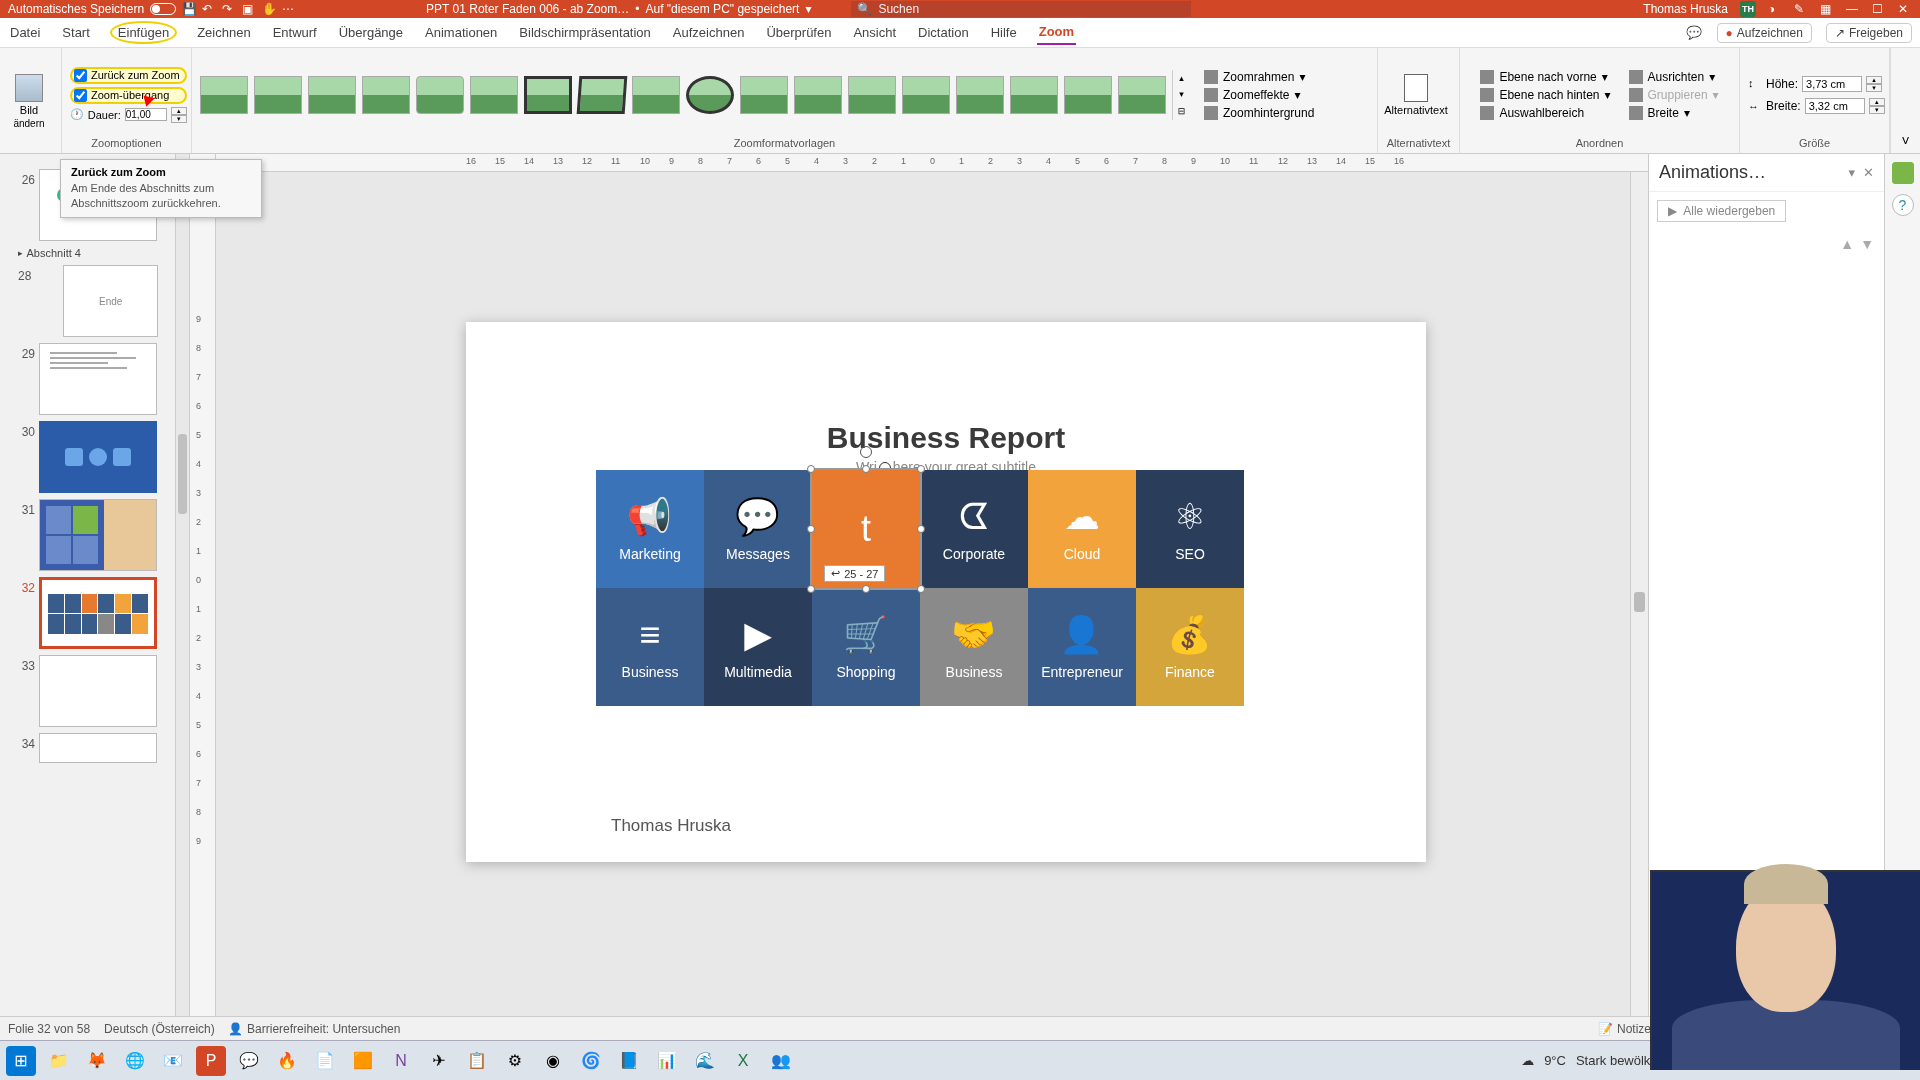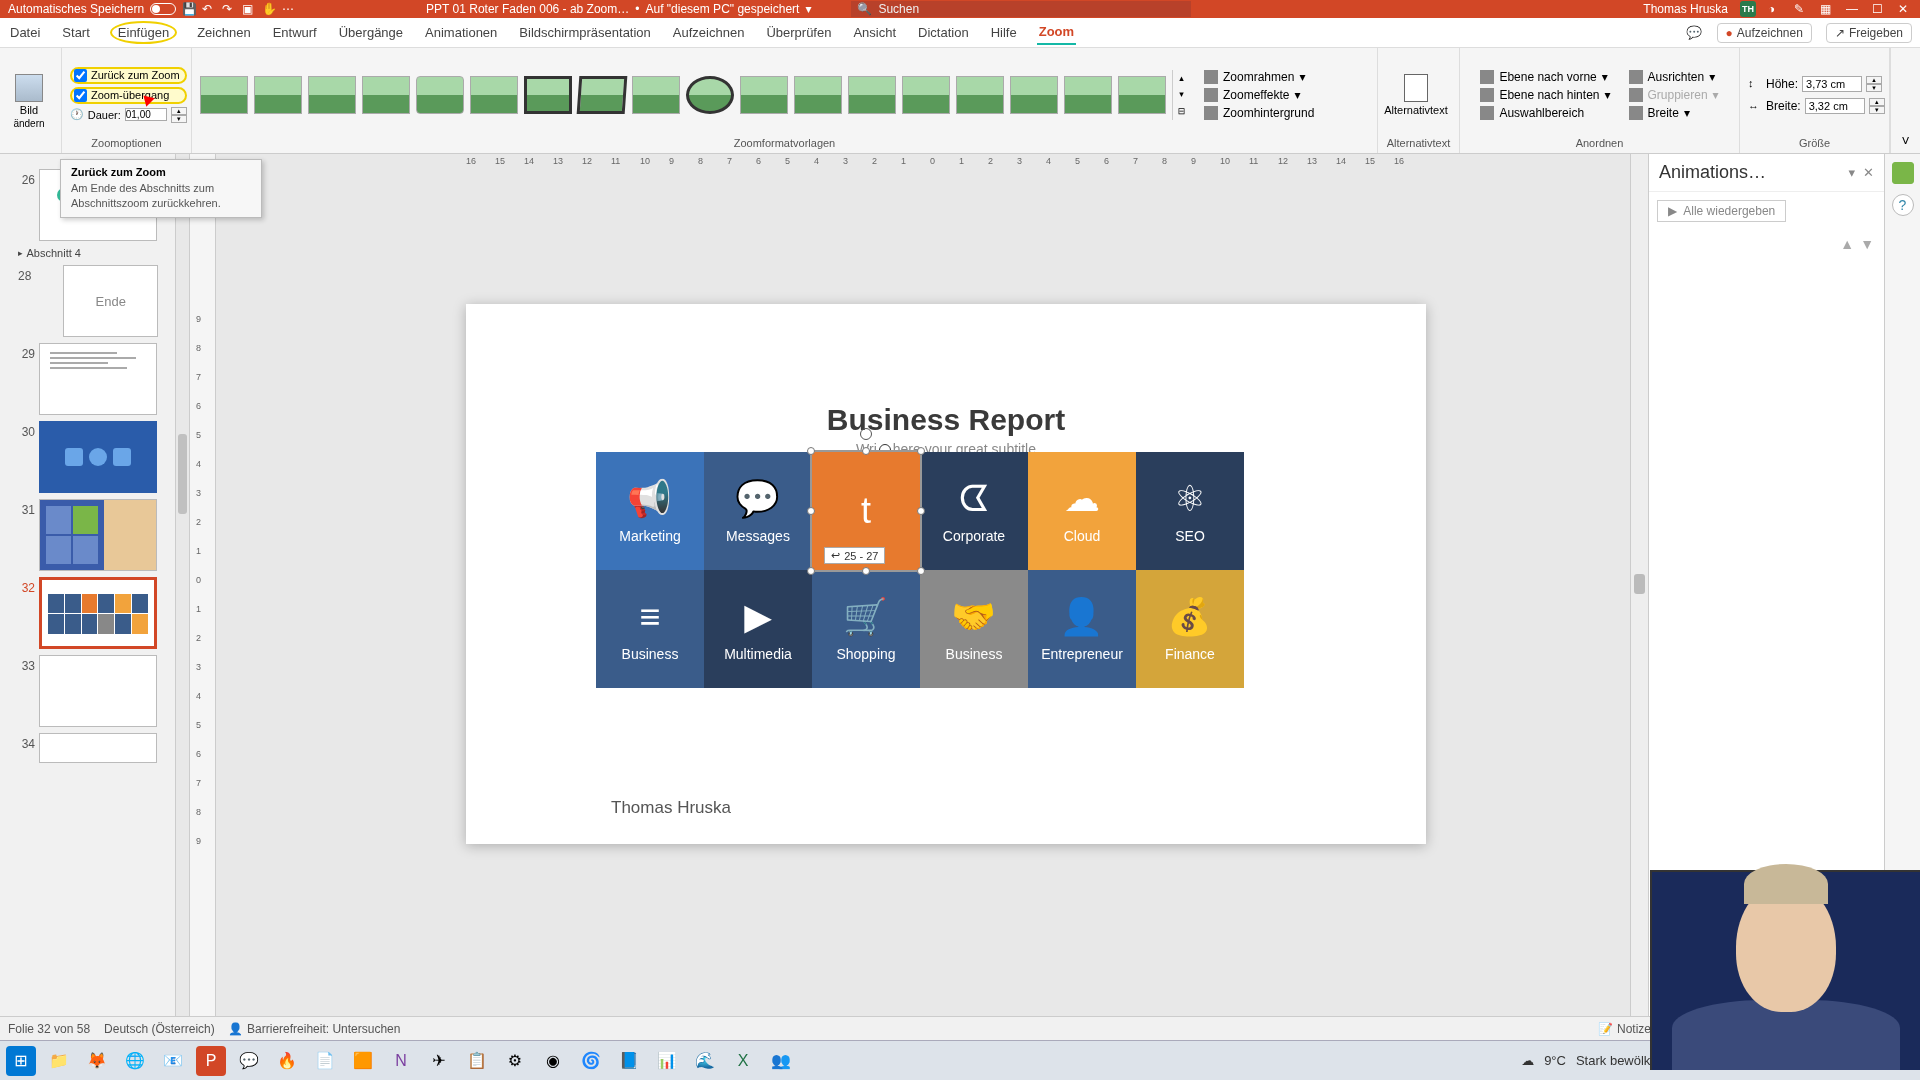--- a/index.html
+++ b/index.html
@@ -12,21 +12,21 @@
 .titlebar .search { margin-left: 30px; background: #b8412a; height: 16px; width: 340px; display: flex; align-items: center; padding: 0 6px; gap: 6px; color: #eee; }
 .titlebar .right { margin-left: auto; display: flex; align-items: center; gap: 12px; }
 .toggle { width: 26px; height: 12px; border: 1px solid #fff; border-radius: 6px; position: relative; }
 .toggle::after { content: ""; position: absolute; width: 8px; height: 8px; background: #fff; border-radius: 50%; left: 1px; top: 1px; }
 .tb-icon { width: 14px; height: 14px; display: inline-block; }
 .user-badge { width:16px;height:16px;background:#2a7a4b;border-radius:3px;display:flex;align-items:center;justify-content:center;font-size:9px;font-weight:bold; }
 
 
 .ribbon-tabs { height: 30px; background: #fff; display: flex; align-items: center; padding: 0 8px; gap: 18px; font-size: 13px; color: #444; border-bottom: 1px solid #ddd; }
 .ribbon-tabs .tab { cursor: pointer; padding: 4px 2px; }
-.ribbon-tabs .tab.active { color: #d24726; border-bottom: 2px solid #14b8a6; font-weight: 600; }
+.ribbon-tabs .tab.active { color: #d24726; border-bottom: 2px solid #a21caf; font-weight: 600; }
 .ribbon-tabs .highlight { border: 2px solid #f0d000; border-radius: 50%; padding: 2px 6px; }
 .ribbon-tabs .rt-right { margin-left: auto; display: flex; align-items: center; gap: 14px; }
 .rt-btn { border:1px solid #ccc; padding:2px 8px; border-radius:4px; font-size:12px; display:flex; align-items:center; gap:4px; }
 
 
 .ribbon { height: 106px; background: #f5f5f5; border-bottom: 1px solid #ccc; display: flex; position: relative; }
 .ribbon-group { border-right: 1px solid #ddd; padding: 4px 8px 2px; display: flex; flex-direction: column; }
 .rg-label { text-align: center; font-size: 11px; color: #555; margin-top: auto; padding-bottom:2px; }
 .rg-body { display: flex; align-items: center; gap: 6px; flex: 1; }
 
@@ -78,21 +78,21 @@
 .thumb.sel30 { border:3px solid #2a5caa; }
 .section-hdr { font-size:11px; color:#444; padding:3px 6px 3px 18px; display:flex;align-items:center;gap:4px; }
 .section-hdr::before { content:"▸"; font-size:9px; }
 .thumb-scroll { position:absolute;right:0;top:0;bottom:0;width:14px;background:#e8e8e8;border-left:1px solid #ccc; }
 .thumb-scroll .handle { position:absolute;left:2px;right:2px;top:280px;height:80px;background:#c0c0c0;border-radius:3px; }
 
 
 .editor { flex:1; display:flex; position:relative; background:#e8e8e8; }
 .vruler { width:26px; background:#f5f5f5; border-right:1px solid #ccc; position:relative; font-size:9px; color:#666; }
 .vruler .tick { position:absolute; left:6px; }
-.hruler-wrap { flex:1; display:flex; flex-direction:row; }
+.hruler-wrap { flex:1; display:flex; flex-direction:column; }
 .hruler { height:18px; background:#f5f5f5; border-bottom:1px solid #ccc; position:relative; font-size:9px; color:#666; }
 .hruler .tick { position:absolute; top:2px; }
 
 .canvas-area { flex:1; position:relative; overflow:hidden; }
 .canvas-scroll-v { position:absolute;right:0;top:0;bottom:0;width:18px;background:#eee;border-left:1px solid #ccc; }
 .canvas-scroll-v .handle { position:absolute;left:3px;right:3px;top:420px;height:20px;background:#bbb;border-radius:3px; }
 
 .slide { position:absolute; left:250px; top:150px; width:960px; height:540px; background:#fff; box-shadow:0 2px 12px rgba(0,0,0,.25); }
 .slide-title { text-align:center; margin-top:99px; font-size:30px; font-weight:bold; color:#3a3a3a; }
 .slide-sub { text-align:center; font-size:14px; color:#888; margin-top:4px; position:relative; }
@@ -139,21 +139,21 @@
 .webcam { position:absolute; right:0; bottom:10px; width:270px; height:200px; background:#1a2a5a; z-index:200; border-top:2px solid #333; border-left:2px solid #333;}
 .face { position:absolute; left:50%; top:38%; transform:translate(-50%,-50%); width:100px;height:130px; background:#e8c8a8; border-radius:50% 50% 45% 45%; }
 .face::before { content:""; position:absolute; top:-18px;left:8px;right:8px;height:40px;background:#c8b898;border-radius:50% 50% 0 0; }
 .shirt { position:absolute; bottom:0; left:20px; right:20px; height:70px; background:#3a4a7a; border-radius:40% 40% 0 0; }
 
 
 .t26 .mini { display:flex;gap:3px;justify-content:center;margin-top:18px; }
 .t26 .mini span{width:14px;height:14px;border-radius:50%;}
 .t27 .bars { margin:12px 8px; }
 .t27 .bars span{display:block;height:4px;margin:3px 0;}
-.t28 { display:flex;align-items:center;justify-content:center;font-size:13px;color:#888;margin-left:28px;}
+.t28 { display:flex;align-items:center;justify-content:center;font-size:10px;color:#888;margin-left:28px;}
 .t29 .ln{margin:8px 10px;}
 .t29 .ln span{display:block;height:2px;background:#aaa;margin:3px 0;}
 .t30-inner { background:#2a5caa;width:100%;height:100%;display:flex;align-items:center;justify-content:center;gap:6px; }
 .t30-inner span{width:18px;height:18px;background:#6aa6e8;border-radius:3px;}
 .t31-inner { display:flex;width:100%;height:100%; }
 .t31-inner .a{flex:1;background:#3a5caa;display:grid;grid-template-columns:1fr 1fr;grid-template-rows:1fr 1fr;gap:2px;padding:6px;}
 .t31-inner .a span{background:#6a8aca;}
 .t31-inner .b{flex:1;background:#e8c898;}
 .t32-inner { display:grid;grid-template-columns:repeat(6,1fr);grid-template-rows:1fr 1fr;width:90%;height:60%;margin:14px auto 0;gap:1px;}
 .t32-inner span{background:#3a5c8a;} .t32-inner .o{background:#e77a2e;} .t32-inner .y{background:#f2a33c;} .t32-inner .g{background:#888;}

